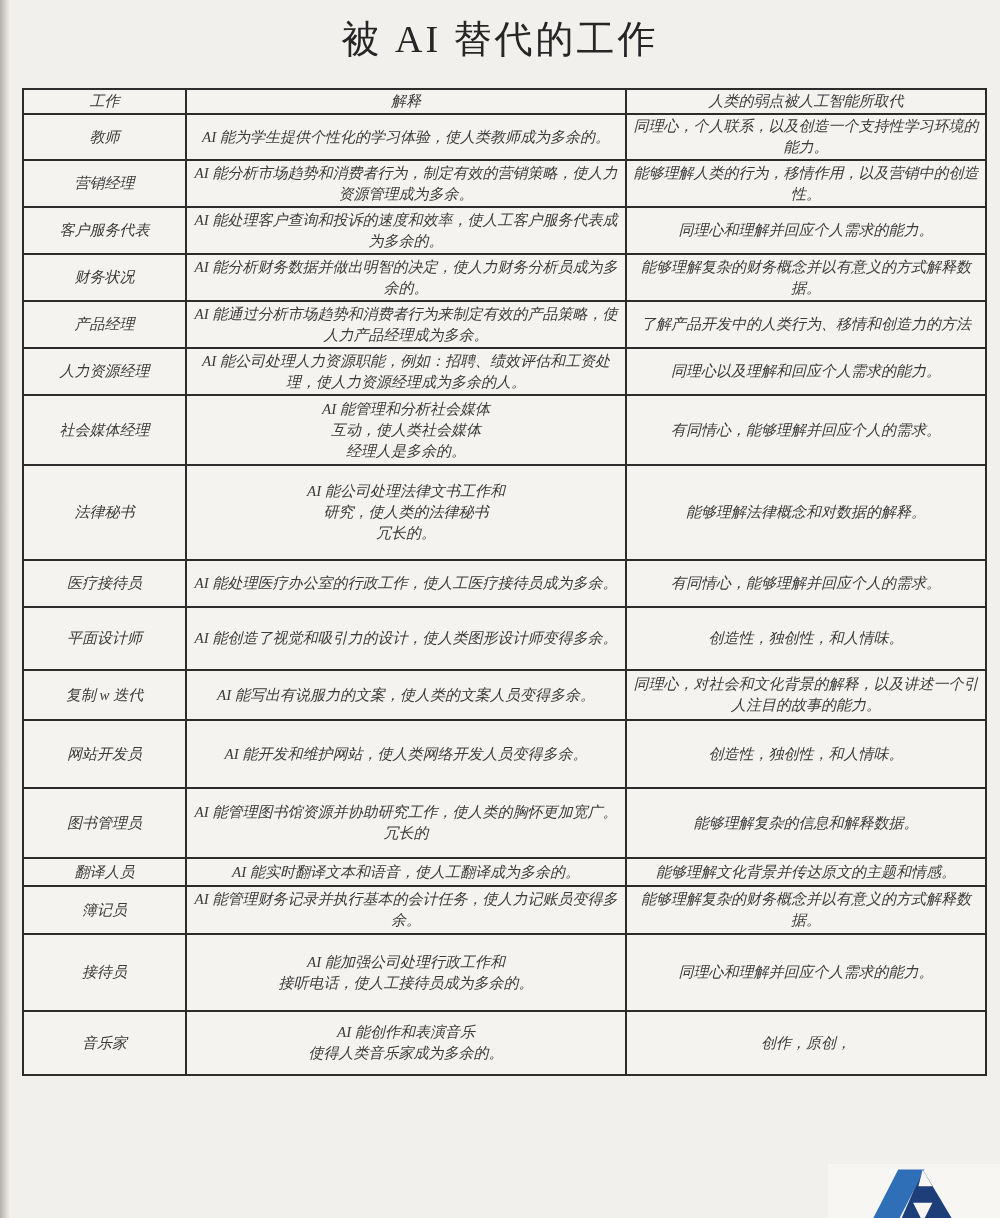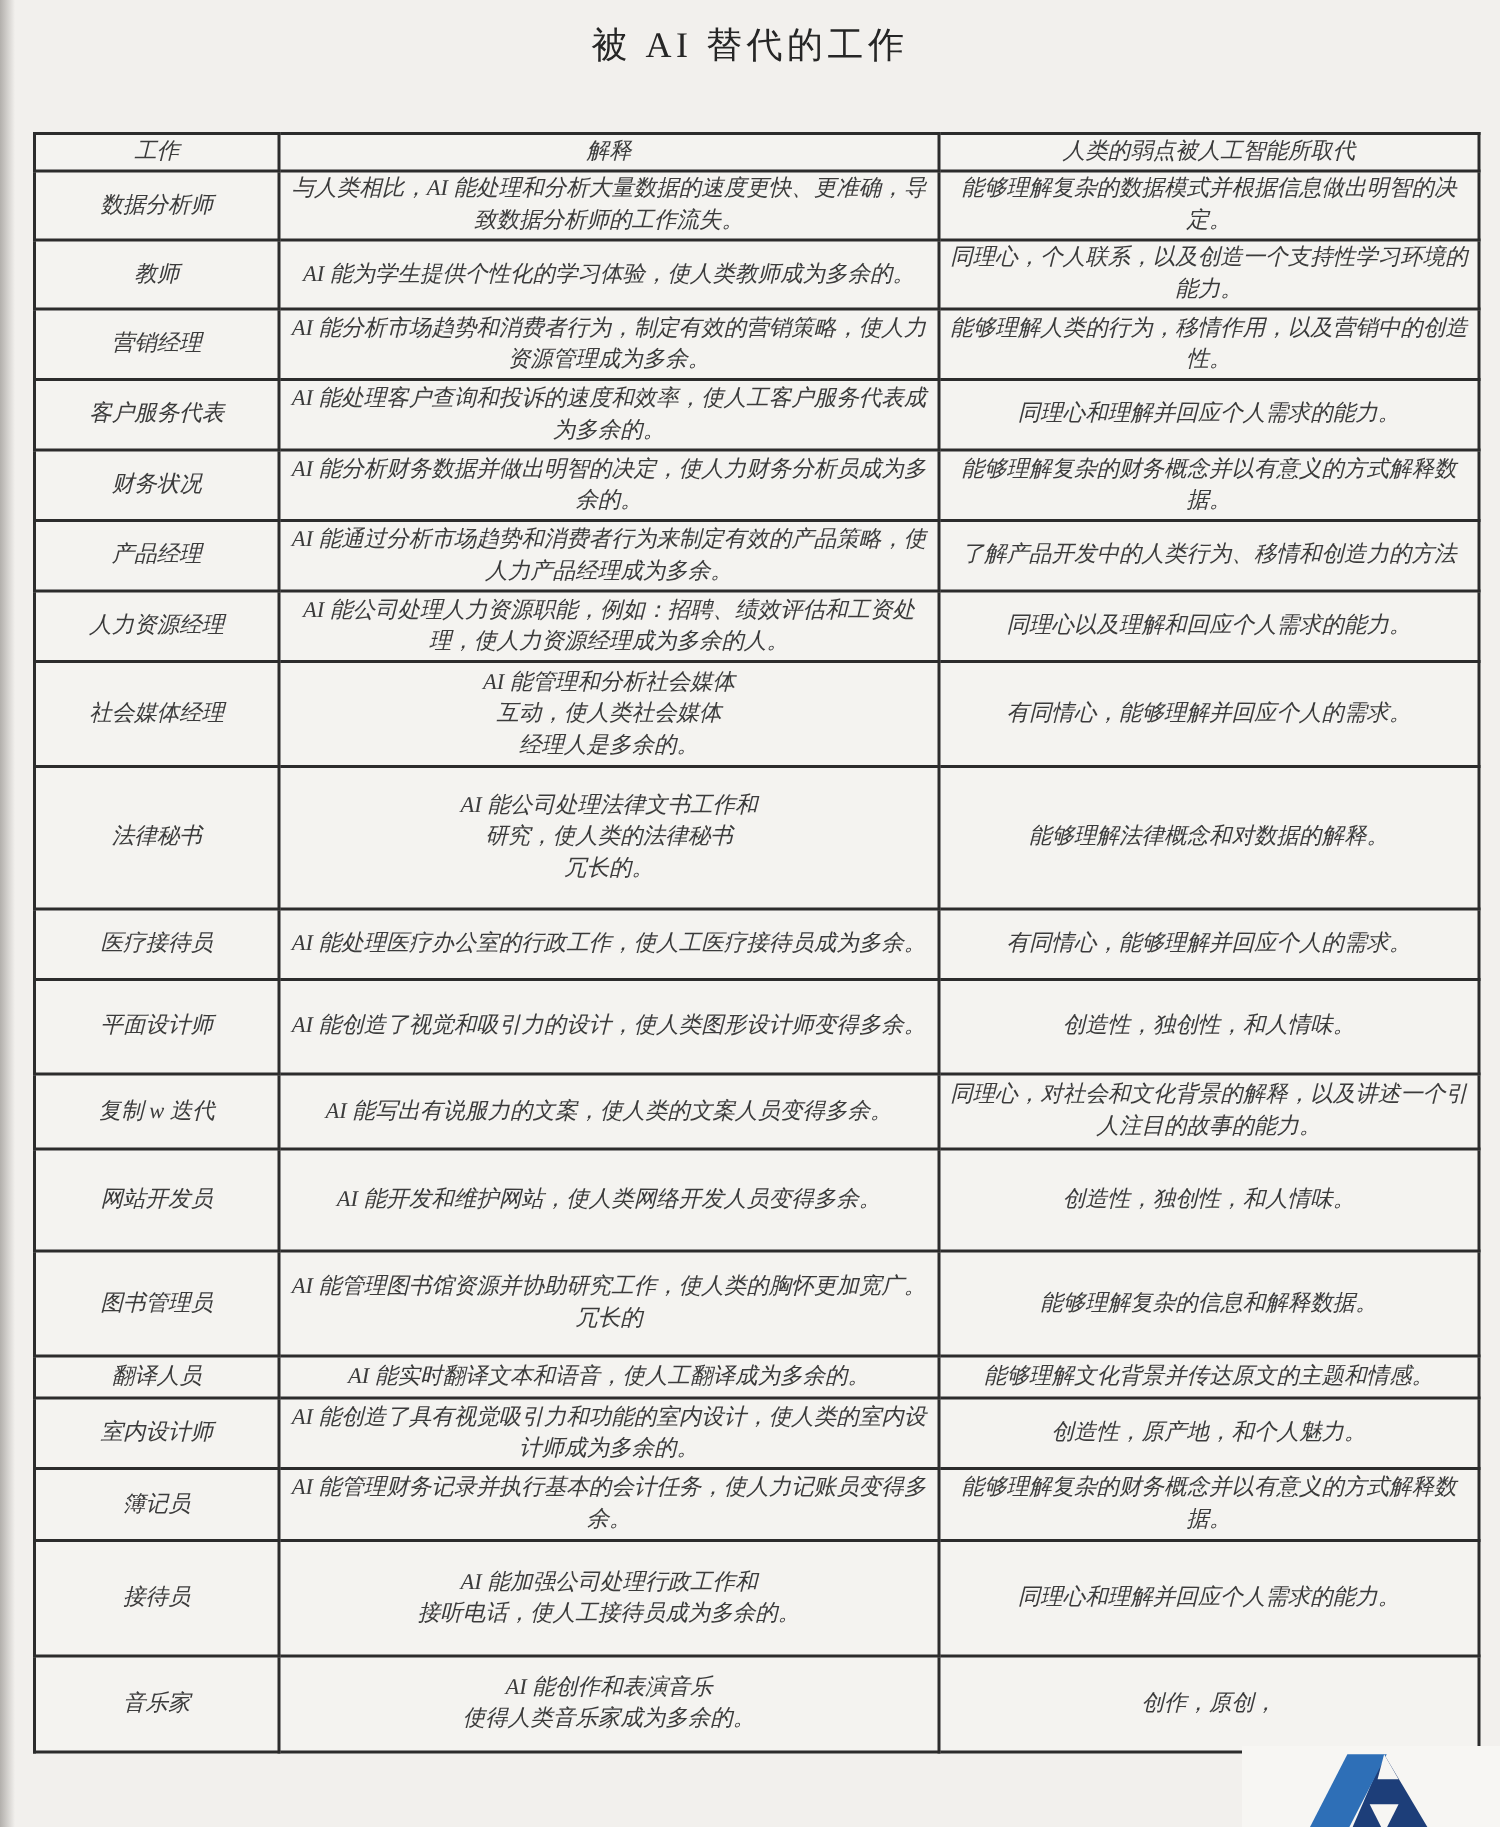--- a/index.html
+++ b/index.html
@@ -13,21 +13,21 @@
   }
   .page{position:relative;width:1000px;height:1218px;}
   .page::before{ 
     content:"";position:absolute;left:0;top:0;width:10px;height:100%;
     background:linear-gradient(to right, rgba(60,55,50,.35), rgba(60,55,50,0));
     z-index:4;pointer-events:none;
   }
   .title{
     position:absolute;top:14px;left:0;width:100%;
     text-align:center;
-    font-size:24px;
+    font-size:38px;
     letter-spacing:3px;
     color:#262626;
     font-weight:500;
   }
   table.jobs{
     position:absolute;left:22px;top:88px;
     width:963px;
     border-collapse:collapse;
     table-layout:fixed;
     background:#f4f3f0;
@@ -74,25 +74,20 @@
     <colgroup>
         <col class="c1">
         <col class="c2">
         <col class="c3">
       </colgroup>
     <tbody>
       <tr style="height:25px">
         <th>工作</th>
         <th>解释</th>
         <th>人类的弱点被人工智能所取代</th>
-      </tr>
-      <tr style="height:46px">
-        <td>数据分析师</td>
-        <td>与人类相比，AI 能处理和分析大量数据的速度更快、更准确，导致数据分析师的工作流失。</td>
-        <td>能够理解复杂的数据模式并根据信息做出明智的决定。</td>
       </tr>
       <tr style="height:46px">
         <td>教师</td>
         <td>AI 能为学生提供个性化的学习体验，使人类教师成为多余的。</td>
         <td>同理心，个人联系，以及创造一个支持性学习环境的能力。</td>
       </tr>
       <tr style="height:47px">
         <td>营销经理</td>
         <td>AI 能分析市场趋势和消费者行为，制定有效的营销策略，使人力资源管理成为多余。</td>
         <td>能够理解人类的行为，移情作用，以及营销中的创造性。</td>
@@ -155,25 +150,20 @@
         <td>图书管理员</td>
         <td>AI 能管理图书馆资源并协助研究工作，使人类的胸怀更加宽广。
 冗长的</td>
         <td>能够理解复杂的信息和解释数据。</td>
       </tr>
       <tr style="height:28px">
         <td>翻译人员</td>
         <td>AI 能实时翻译文本和语音，使人工翻译成为多余的。</td>
         <td>能够理解文化背景并传达原文的主题和情感。</td>
       </tr>
-      <tr style="height:47px">
-        <td>室内设计师</td>
-        <td>AI 能创造了具有视觉吸引力和功能的室内设计，使人类的室内设计师成为多余的。</td>
-        <td>创造性，原产地，和个人魅力。</td>
-      </tr>
       <tr style="height:48px">
         <td>簿记员</td>
         <td>AI 能管理财务记录并执行基本的会计任务，使人力记账员变得多余。</td>
         <td>能够理解复杂的财务概念并以有意义的方式解释数据。</td>
       </tr>
       <tr style="height:77px">
         <td>接待员</td>
         <td>AI 能加强公司处理行政工作和
 接听电话，使人工接待员成为多余的。</td>
         <td>同理心和理解并回应个人需求的能力。</td>

